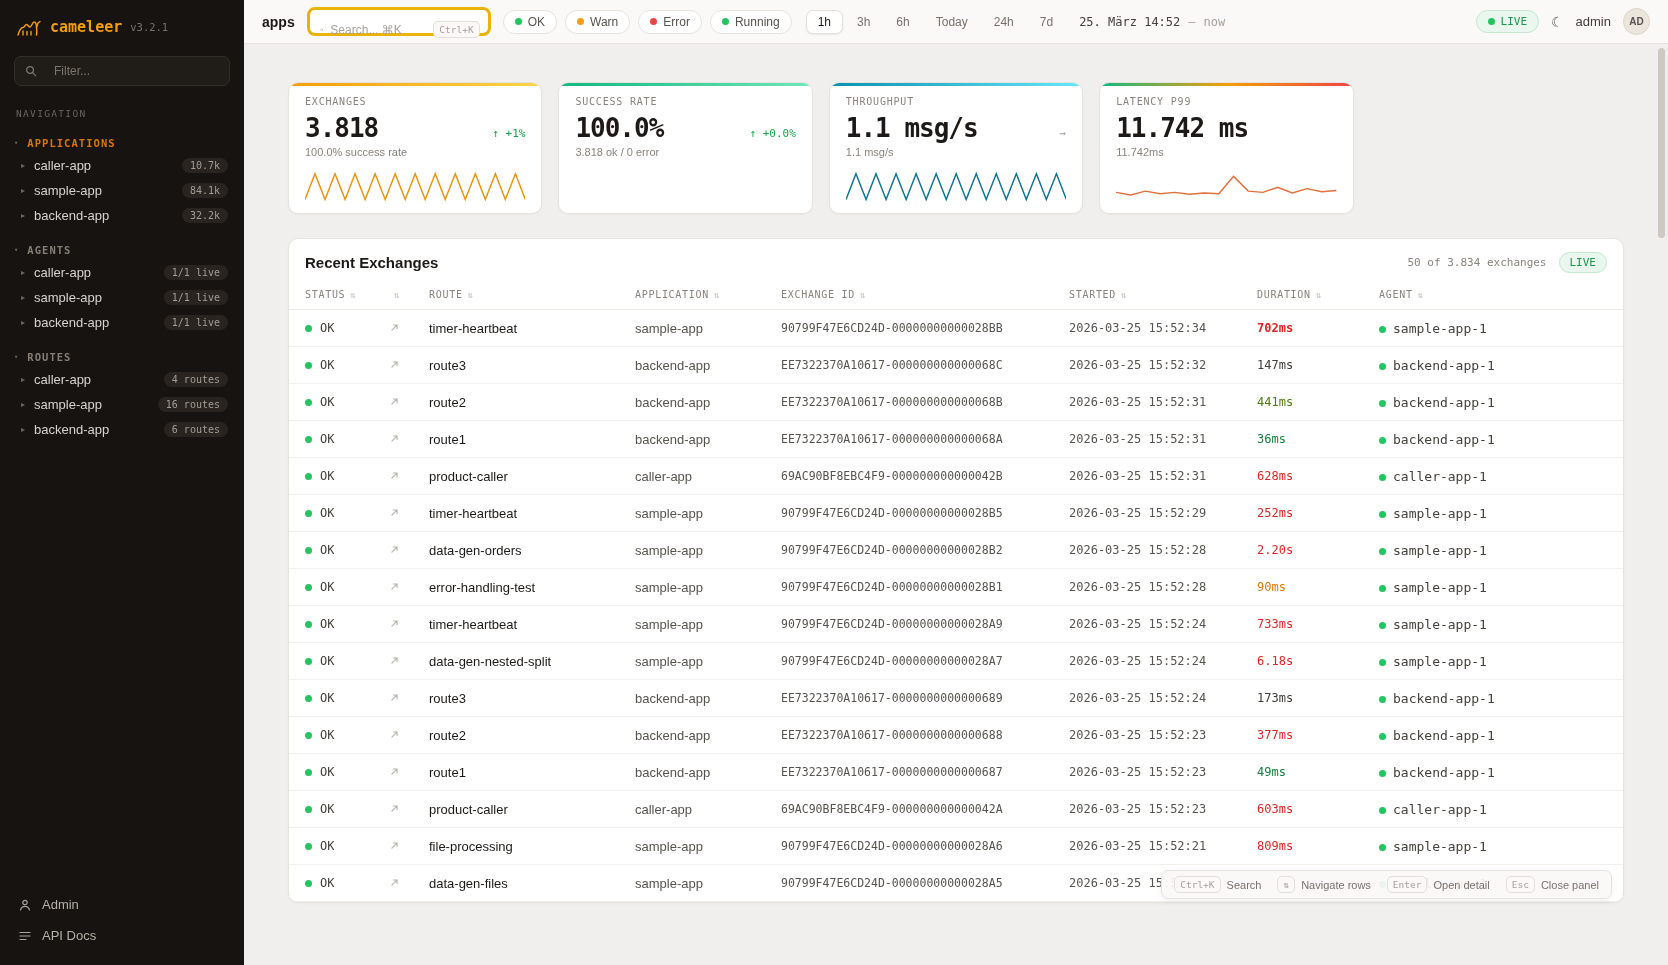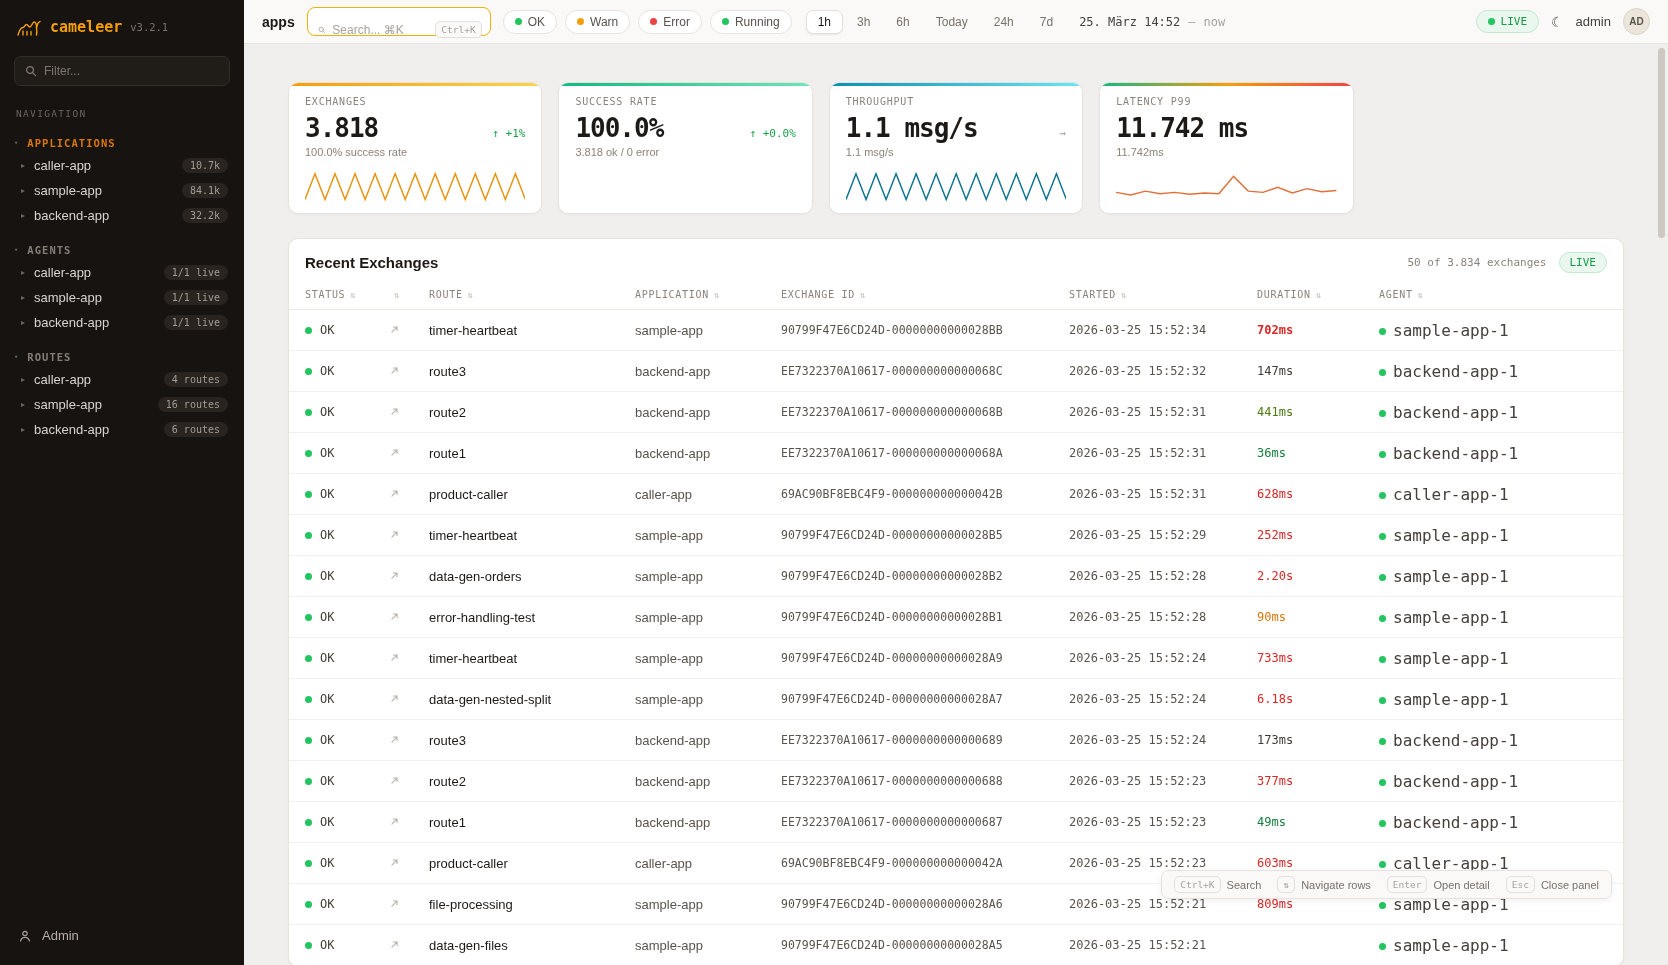--- a/index.html
+++ b/index.html
@@ -4,39 +4,39 @@
 <style>
   *{box-sizing:border-box;margin:0;padding:0}
   html,body{width:1668px;height:965px;overflow:hidden}
   body{font-family:"Liberation Sans",sans-serif;background:#f1efed;color:#1c1917;display:flex;font-size:13px}
 
   
   .sidebar{width:244px;min-width:244px;background:#171310;color:#d6d3d1;display:flex;flex-direction:column;height:965px}
   .logo-row{display:flex;align-items:center;gap:8px;padding:16px 16px 12px}
   .logo-name{color:#f59e0b;font-family:"DejaVu Sans Mono",monospace;font-weight:bold;font-size:15px}
   .logo-ver{color:#78716c;font-family:"DejaVu Sans Mono",monospace;font-size:10.5px}
-  .filter-box{margin:6px 14px 4px;display:flex;align-items:center;gap:7px;background:#201c18;border:1px solid #332d27;border-radius:7px;height:30px;padding:0 10px}
+  .filter-box{margin:6px 14px 4px;display:flex;align-items:center;gap:17px;background:#201c18;border:1px solid #332d27;border-radius:7px;height:30px;padding:0 10px}
   .filter-box input{flex:1;background:transparent;border:none;outline:none;color:#d6d3d1;font-size:12px;font-family:inherit;min-width:0}
   .filter-box input::placeholder{color:#7d766e}
   .nav-label{font-family:"DejaVu Sans Mono",monospace;font-size:9.5px;letter-spacing:.14em;color:#6b6560;padding:18px 16px 2px}
   .section{margin-top:12px}
   .sec-title{display:flex;align-items:center;gap:8px;padding:4px 14px;font-family:"DejaVu Sans Mono",monospace;font-size:10.5px;letter-spacing:.1em;font-weight:bold;cursor:pointer}
   .sec-caret{font-size:7px;color:#6b6560}
   .side-item{display:flex;align-items:center;gap:9px;padding:5px 16px 5px 21px;font-size:13px;color:#d6d3d1;cursor:pointer}
   .side-item .chev{color:#6b6560;font-size:8px}
   .side-item .badge{margin-left:auto;background:#292420;color:#a39d96;font-family:"DejaVu Sans Mono",monospace;font-size:10px;padding:2px 8px;border-radius:999px;white-space:nowrap}
   .side-footer{margin-top:auto;padding:8px 0 14px}
   .foot-item{display:flex;align-items:center;gap:10px;padding:8px 18px;font-size:13px;color:#b6b0a8;cursor:pointer}
   .ficon{display:inline-flex;align-items:center}
 
   
   .main{flex:1;display:flex;flex-direction:column;position:relative;height:965px;overflow:hidden;min-width:0}
   .topbar{height:44px;min-height:44px;background:#faf9f7;border-bottom:1px solid #e6e3df;display:flex;align-items:center;gap:12px;padding:0 18px}
   .page-label{font-weight:bold;font-size:14px}
-  .searchbar{display:flex;align-items:center;gap:7px;background:#fff;border:1px solid #eab308;border-radius:8px;height:29px;padding:16px 8px 0 10px;width:184px}
+  .searchbar{display:flex;align-items:center;gap:7px;background:#fff;border:3px solid #eab308;border-radius:8px;height:29px;padding:16px 8px 0 10px;width:184px}
   .searchbar input{border:none;outline:none;font-size:12px;color:#57534e;width:96px;background:transparent}
   .searchbar input::placeholder{color:#a8a29e}
   kbd.sc{font-family:"DejaVu Sans Mono",monospace;font-size:9.5px;color:#a8a29e;border:1px solid #e3e0db;border-radius:5px;padding:2px 5px;background:#faf9f7;white-space:nowrap}
   .chips{display:flex;align-items:center;gap:8px}
   .chip{display:flex;align-items:center;gap:6px;border:1px solid #e6e3df;background:#fff;border-radius:999px;padding:4px 11px;font-size:12px;color:#57534e;cursor:pointer;font-family:inherit}
   .dot{width:7px;height:7px;border-radius:999px;display:inline-block;vertical-align:middle}
   .dot-green{background:#22c55e}
   .seg{display:flex;align-items:center;gap:2px;padding:2px;border-radius:9px}
   .range{border:1px solid transparent;background:transparent;font-size:12px;color:#78716c;padding:4px 11px;border-radius:7px;cursor:pointer;font-family:inherit}
   .range.active{background:#fff;border-color:#e3e0db;color:#1c1917;box-shadow:0 1px 2px rgba(0,0,0,.07)}
@@ -74,21 +74,21 @@
   tbody tr{cursor:pointer}
   tbody td{padding:10.5px 8px;border-bottom:1px solid #f2f0ec;font-size:13px;white-space:nowrap}
   tbody td:first-child{padding-left:16px}
   td.c-status{font-family:"DejaVu Sans Mono",monospace;font-size:12px;color:#44403c}
   td.c-status .dot{margin-right:8px}
   td.c-route{color:#1c1917}
   td.c-app{color:#57534e}
   td.c-id{font-family:"DejaVu Sans Mono",monospace;font-size:11.5px;color:#57534e}
   td.c-start{font-family:"DejaVu Sans Mono",monospace;font-size:12px;color:#57534e}
   td.c-dur{font-family:"DejaVu Sans Mono",monospace;font-size:12px}
-  td.c-agent{font-family:"DejaVu Sans Mono",monospace;font-size:16px;color:#44403c}
+  td.c-agent{font-family:"DejaVu Sans Mono",monospace;font-size:13px;color:#44403c}
   td.c-agent .dot{margin-right:7px}
 
   .hints{position:absolute;right:56px;bottom:66px;display:flex;align-items:center;gap:16px;background:rgba(250,249,247,.93);border:1px solid #e6e3df;border-radius:7px;padding:5px 12px;box-shadow:0 2px 6px rgba(0,0,0,.06)}
   .hint{display:inline-flex;align-items:center;gap:6px;font-size:11px;color:#78716c;white-space:nowrap}
 
   .scrollbar{position:absolute;right:3px;top:48px;bottom:6px;width:7px}
   .scrollbar .thumb{width:7px;height:190px;background:#cdc8c1;border-radius:4px;cursor:grab}
 </style>
 </head>
 <body>
@@ -178,20 +178,28 @@
   <div class="side-footer" id="side-footer">
       <div class="foot-item">
         <span class="ficon">
           <svg width="14" height="14" viewBox="0 0 14 14" fill="none" stroke="#a8a29e" stroke-width="1.2" stroke-linecap="round">
             <circle cx="7" cy="4.5" r="2.2"></circle>
             <path d="M2.5 12c.8-2.6 2.4-3.6 4.5-3.6s3.7 1 4.5 3.6"></path>
           </svg>
         </span>
         <span>Admin</span>
       </div>
+      <div class="foot-item">
+        <span class="ficon">
+          <svg width="14" height="14" viewBox="0 0 14 14" fill="none" stroke="#a8a29e" stroke-width="1.2" stroke-linecap="round">
+            <path d="M2 3.5h10M2 7h10M2 10.5h6"></path>
+          </svg>
+        </span>
+        <span>API Docs</span>
+      </div>
     </div>
 </aside>
 
 <div class="main">
   <header class="topbar">
     <div class="page-label">apps</div>
     <div class="searchbar">
       <svg width="12" height="12" viewBox="0 0 12 12" fill="none" stroke="#a8a29e" stroke-width="1.3" stroke-linecap="round">
           <circle cx="5" cy="5" r="3.4"></circle>
           <path d="M7.6 7.6 10.6 10.6"></path>

